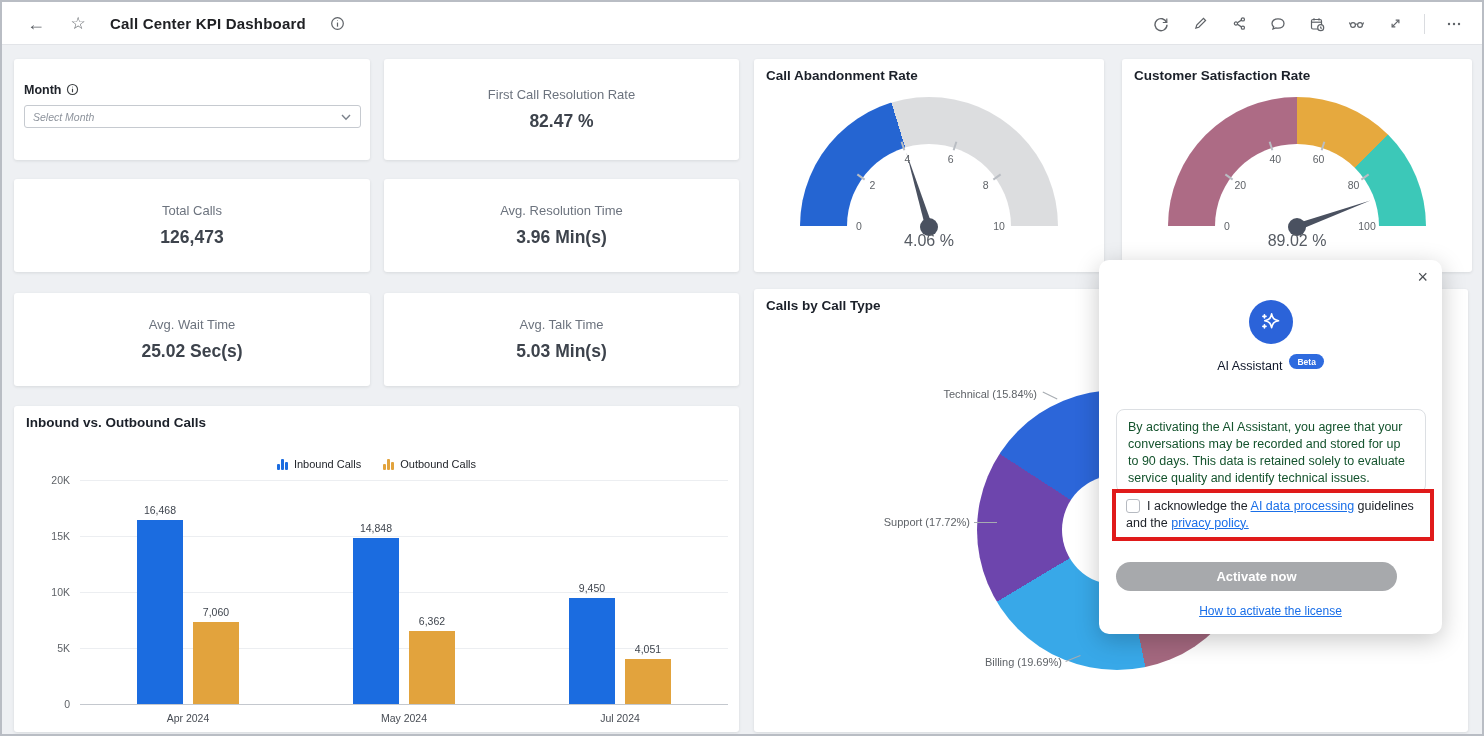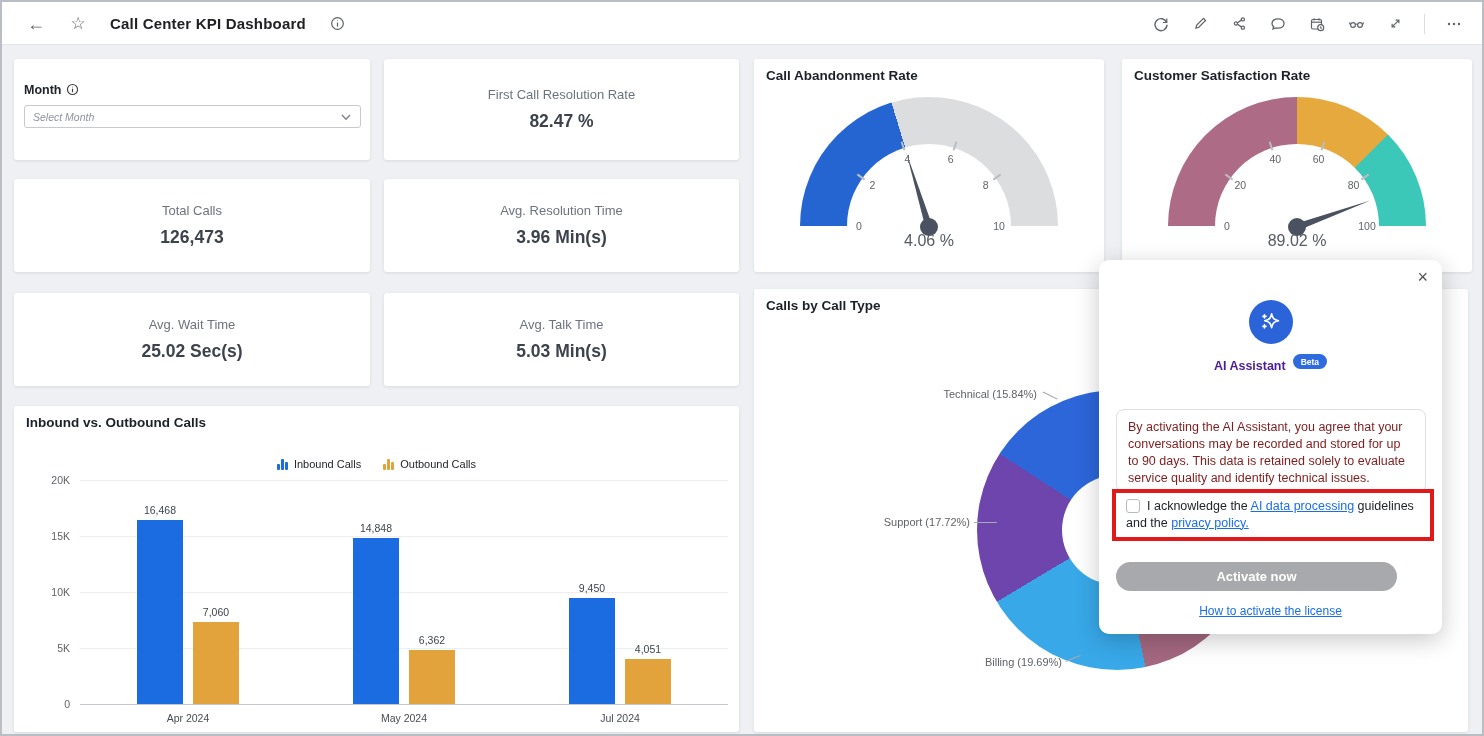--- a/index.html
+++ b/index.html
@@ -72,23 +72,23 @@
   .leader { position:absolute; height:1px; background:#a6abb1; }
   #leader-technical { left:288px; top:106px; width:16px; transform:rotate(26deg); }
   #leader-support { left:220px; top:233px; width:23px; }
   #leader-billing { left:311px; top:369px; width:16px; transform:rotate(-22deg); }
 
   
   #ai-popup { position:absolute; left:1097px; top:258px; width:343px; height:374px; background:#fff; border-radius:10px; box-shadow:0 6px 24px rgba(0,0,0,.22); z-index:10; }
   .popup-close { position:absolute; right:14px; top:8px; font-size:18px; color:#4d5156; cursor:pointer; line-height:1; }
   .ai-icon-circle { position:absolute; left:150px; top:40px; width:44px; height:44px; border-radius:50%; background:#2b63d9; display:flex; align-items:center; justify-content:center; }
   .ai-title-row { position:absolute; left:0; top:98px; width:100%; display:flex; align-items:center; justify-content:center; gap:7px; }
-  .ai-title { font-size:12.5px; font-weight:bold; color:#4c1d95; }
+  .ai-title { font-size:12.5px; font-weight:normal; color:#0f172a; }
   .beta-badge { background:#2e6bdf; color:#fff; font-size:8.5px; font-weight:bold; padding:2.5px 8px; border-radius:9px; position:relative; top:-4px; }
-  .ai-panel { position:absolute; left:17px; top:149px; width:310px; height:84px; border:1px solid #dcdfe3; border-radius:8px; padding:9px 11px; font-size:12.5px; line-height:1.36; color:#7f1d1d; }
+  .ai-panel { position:absolute; left:17px; top:149px; width:310px; height:84px; border:1px solid #dcdfe3; border-radius:8px; padding:9px 11px; font-size:12.5px; line-height:1.36; color:#14532d; }
   .ack-box { position:absolute; left:13px; top:229px; width:322px; height:52px; border:4px solid #e01a1a; background:#fff; padding:5px 8px 0 10px; font-size:12.5px; line-height:1.32; color:#20242b; }
   .checkbox { display:inline-block; width:14px; height:14px; border:1.5px solid #b6bac1; border-radius:3px; background:#fff; vertical-align:-3px; margin-right:7px; cursor:pointer; }
   a.link { color:#1a6fe8; text-decoration:underline; cursor:pointer; }
   .activate-btn { position:absolute; left:17px; top:302px; width:281px; height:29px; border:none; border-radius:15px; background:#a7a9ac; color:#fff; font-size:13px; font-weight:bold; font-family:"Liberation Sans",sans-serif; cursor:pointer; }
   .license-link { position:absolute; left:0; top:344px; width:100%; text-align:center; font-size:12px; }
 </style>
 </head>
 <body>
 
 <div id="frame">
@@ -248,21 +248,21 @@
             </div>
             <div class="bar" style="height: 82px; background: rgb(226, 163, 61);">
               <span class="bar-value">7,060</span>
             </div>
             <span class="xtick">Apr 2024</span>
           </div>
           <div class="bar-group">
             <div class="bar" style="height: 166.298px; background: rgb(27, 108, 224);">
               <span class="bar-value">14,848</span>
             </div>
-            <div class="bar" style="height: 54px; background: rgb(226, 163, 61); padding-left: 24px;">
+            <div class="bar" style="height: 73px; background: rgb(226, 163, 61); padding-left: 24px;">
               <span class="bar-value">6,362</span>
             </div>
             <span class="xtick">May 2024</span>
           </div>
           <div class="bar-group">
             <div class="bar" style="height: 105.84px; background: rgb(27, 108, 224);">
               <span class="bar-value">9,450</span>
             </div>
             <div class="bar" style="height: 45.3712px; background: rgb(226, 163, 61);">
               <span class="bar-value">4,051</span>

